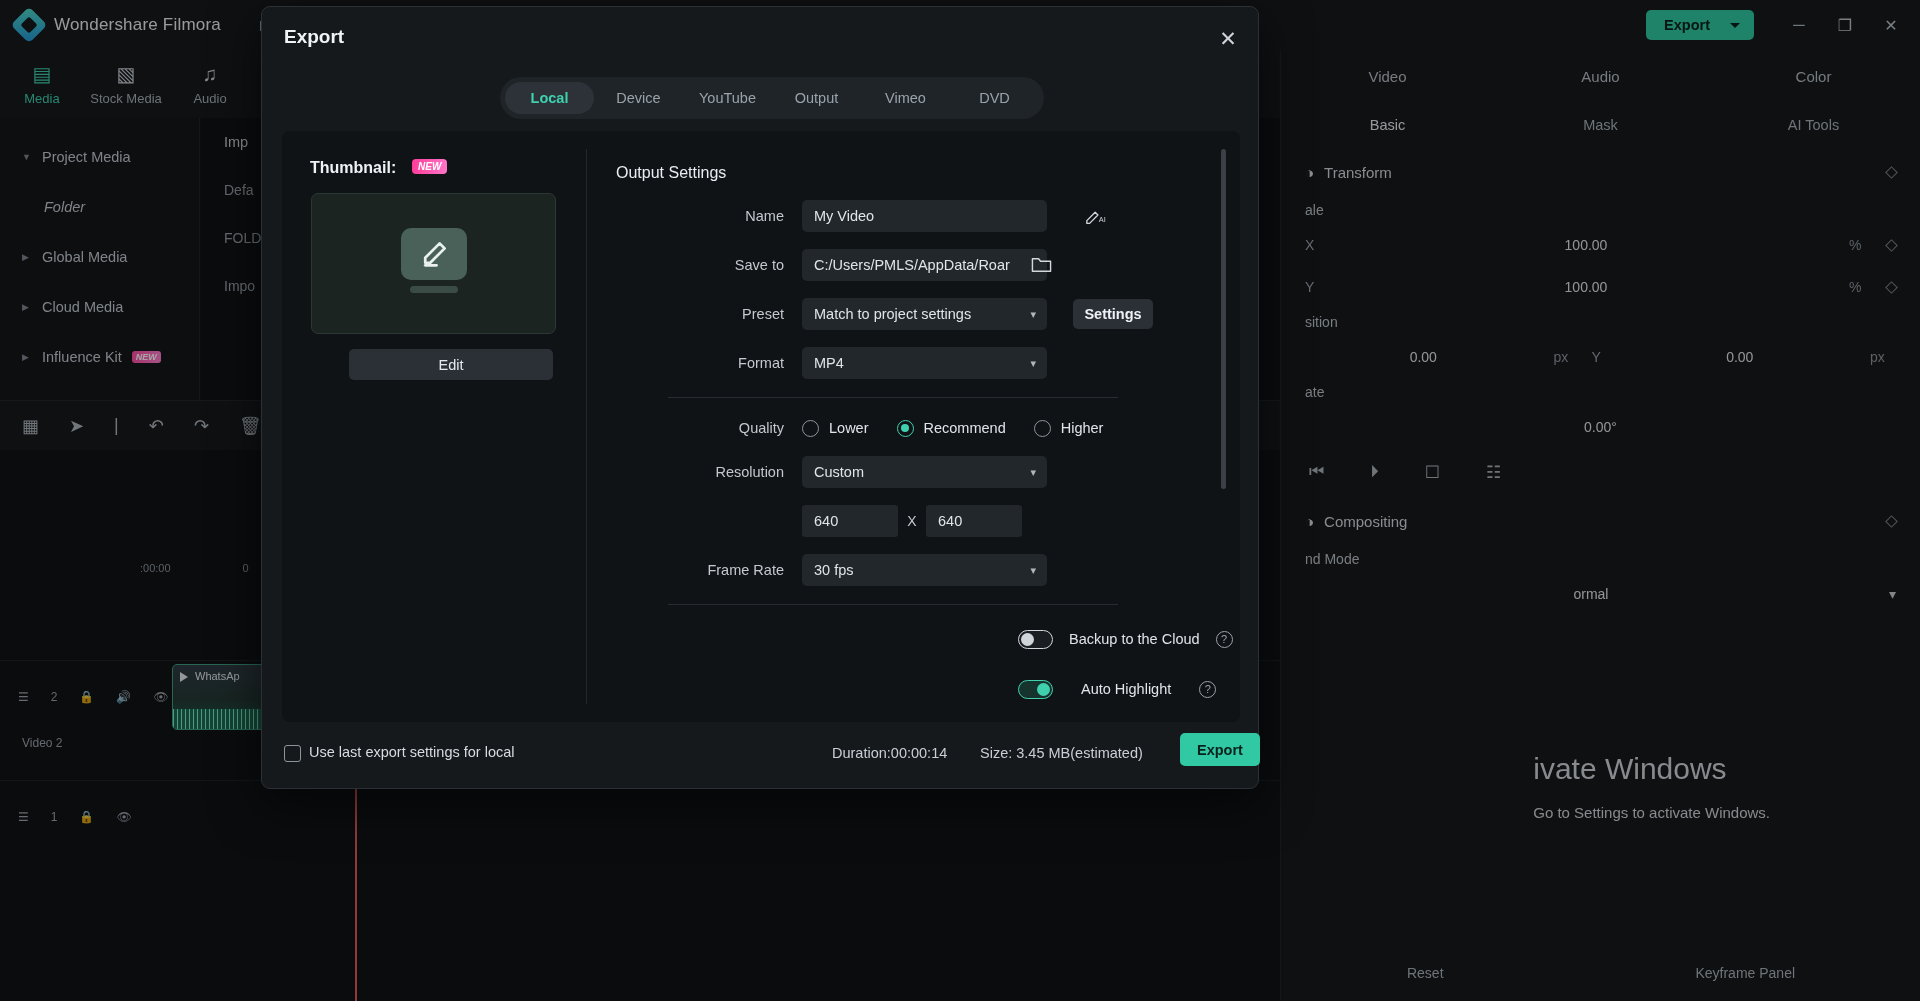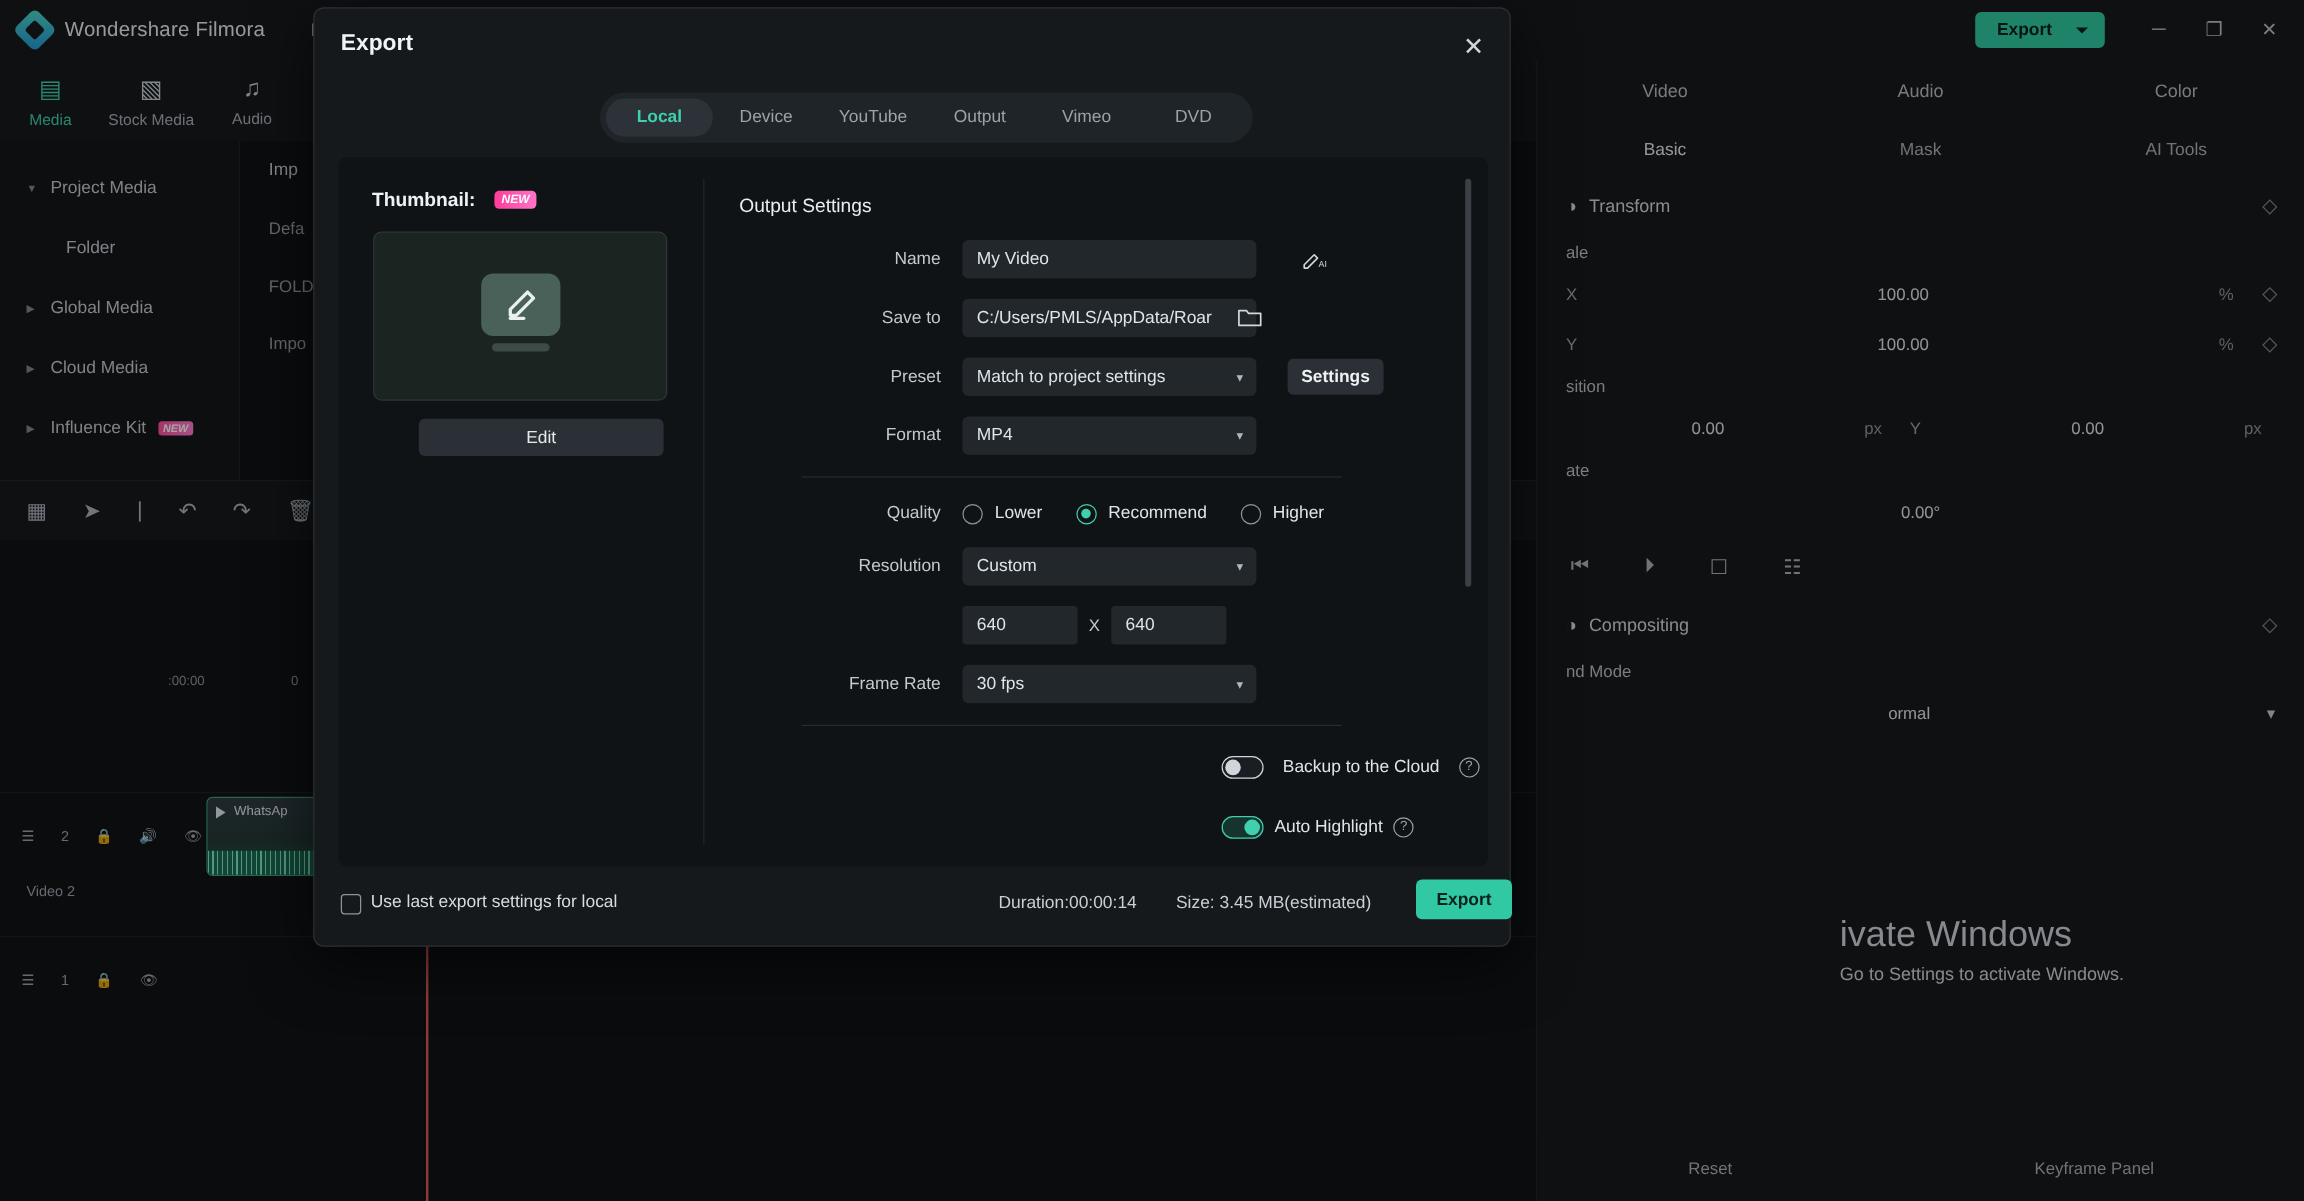--- a/index.html
+++ b/index.html
@@ -50,21 +50,21 @@
   .tool-tab .ico { display: block; font-size: 20px; margin-bottom: 5px; color: #c7ced5; }
   .tool-tab.active .ico, .tool-tab.active { color: #3fd0ae; }
 
   .left-panel {
     position: absolute; left: 0; top: 118px; width: 200px; bottom: 0; background: #131619;
     border-right: 1px solid #202529; padding-top: 14px;
   }
   .lp-item { height: 50px; display: flex; align-items: center; padding-left: 22px;
     font-size: 14.5px; color: #c3cad1; gap: 10px; }
   .lp-item .arrow { font-size: 9px; color: #7d868e; width: 10px; }
-  .lp-item.sub { padding-left: 55px; }
+  .lp-item.sub { padding-left: 44px; font-style: italic; }
   .badge-new-sm {
     background: linear-gradient(90deg,#ff4fa3,#ff7ed0); color: #fff; font-size: 9px;
     font-weight: bold; border-radius: 3px; padding: 1px 4px; font-style: italic;
   }
   .lp-bottom-icons { position:absolute; left:0; top: 340px; width:200px; height: 46px;
      display:flex; align-items:center; gap: 18px; padding-left: 22px; color:#98a1a9; font-size:17px;
      border-top: 1px solid #202529; border-bottom: 1px solid #202529;}
   .collapse-chip { position:absolute; right: 10px; width: 20px; height: 20px; border-radius: 50%;
     background: #23282d; color:#b0b8bf; font-size: 10px; display:flex; align-items:center; justify-content:center;}
 
@@ -108,21 +108,21 @@
   .rp-section .dia { margin-left: auto; color: #7e878f; font-size: 13px; transform: rotate(45deg); width:9px;height:9px;border:1.3px solid #7e878f;}
   .rp-label { padding: 6px 24px; font-size: 14px; color: #b9c0c7; }
   .rp-field { display: flex; align-items: center; height: 42px; padding: 0 24px; gap: 12px; font-size: 14px; color: #c6ccd2; }
   .rp-field .axis { width: 18px; color: #9aa2aa; }
   .rp-field .val { flex: 1; text-align: center; color: #dfe4e9; }
   .rp-field .unit { color: #8d959c; width: 26px; }
   .rp-field .dia2 { width:9px;height:9px;border:1.3px solid #7e878f; transform: rotate(45deg); }
   .rp-icons-row { display:flex; gap: 46px; padding: 14px 28px; color:#aab2b9; font-size: 17px;}
   .activate-wm { position: absolute; right: 150px; bottom: 180px; text-align: left; color: #cfd5da; }
   .activate-wm .l1 { font-size: 30px; }
-  .activate-wm .l2 { font-size: 15px; margin-top: 8px; }
+  .activate-wm .l2 { font-size: 15px; margin-top: 18px; }
   .rp-footer { position:absolute; bottom: 0; width: 640px; height: 56px; display:flex; align-items:center;
      justify-content: space-around; font-size: 14px; color:#aab2b9; background:#16191c;}
 
   
   .overlay { position: absolute; inset: 0; background: rgba(0,0,0,0.35); }
   .modal {
     position: absolute; left: 261px; top: 6px; width: 998px; height: 783px;
     background: #16191c; border-radius: 9px; border: 1px solid #2a3035;
     box-shadow: 0 14px 50px rgba(0,0,0,.6);
   }
@@ -521,21 +521,21 @@
       </div>
 
       <div class="hrule" style="top:473px;"></div>
 
       <div class="frow" style="top:492px;left:736px;gap:16px;">
         <span class="toggle off"></span>
         <span class="toglabel">Backup to the Cloud</span>
         <span class="qmark">?</span>
       </div>
 
-      <div class="frow" style="top:542px;left:736px;gap:9px;">
+      <div class="frow" style="top:542px;left:736px;gap:28px;">
         <span class="toggle on"></span>
         <span class="toglabel">Auto Highlight</span>
         <span class="qmark">?</span>
       </div>
 
       <div class="scrollbar-track"></div>
       <div class="scrollbar-thumb"></div>
     </div>
 
     <div class="chk"></div>

